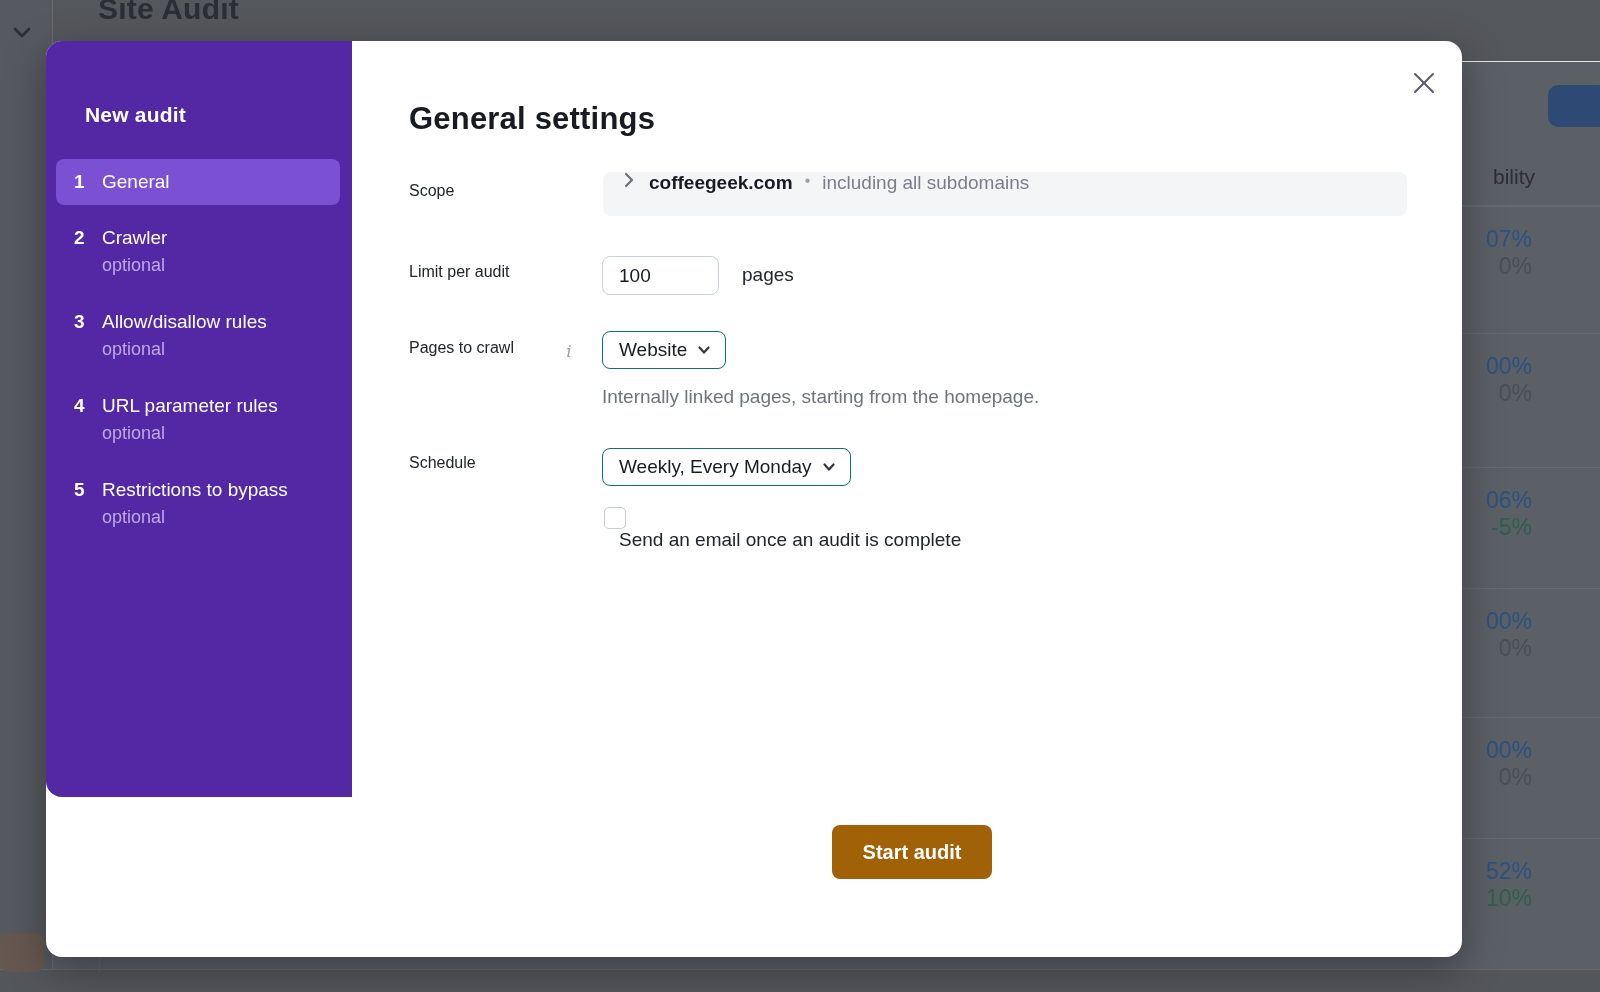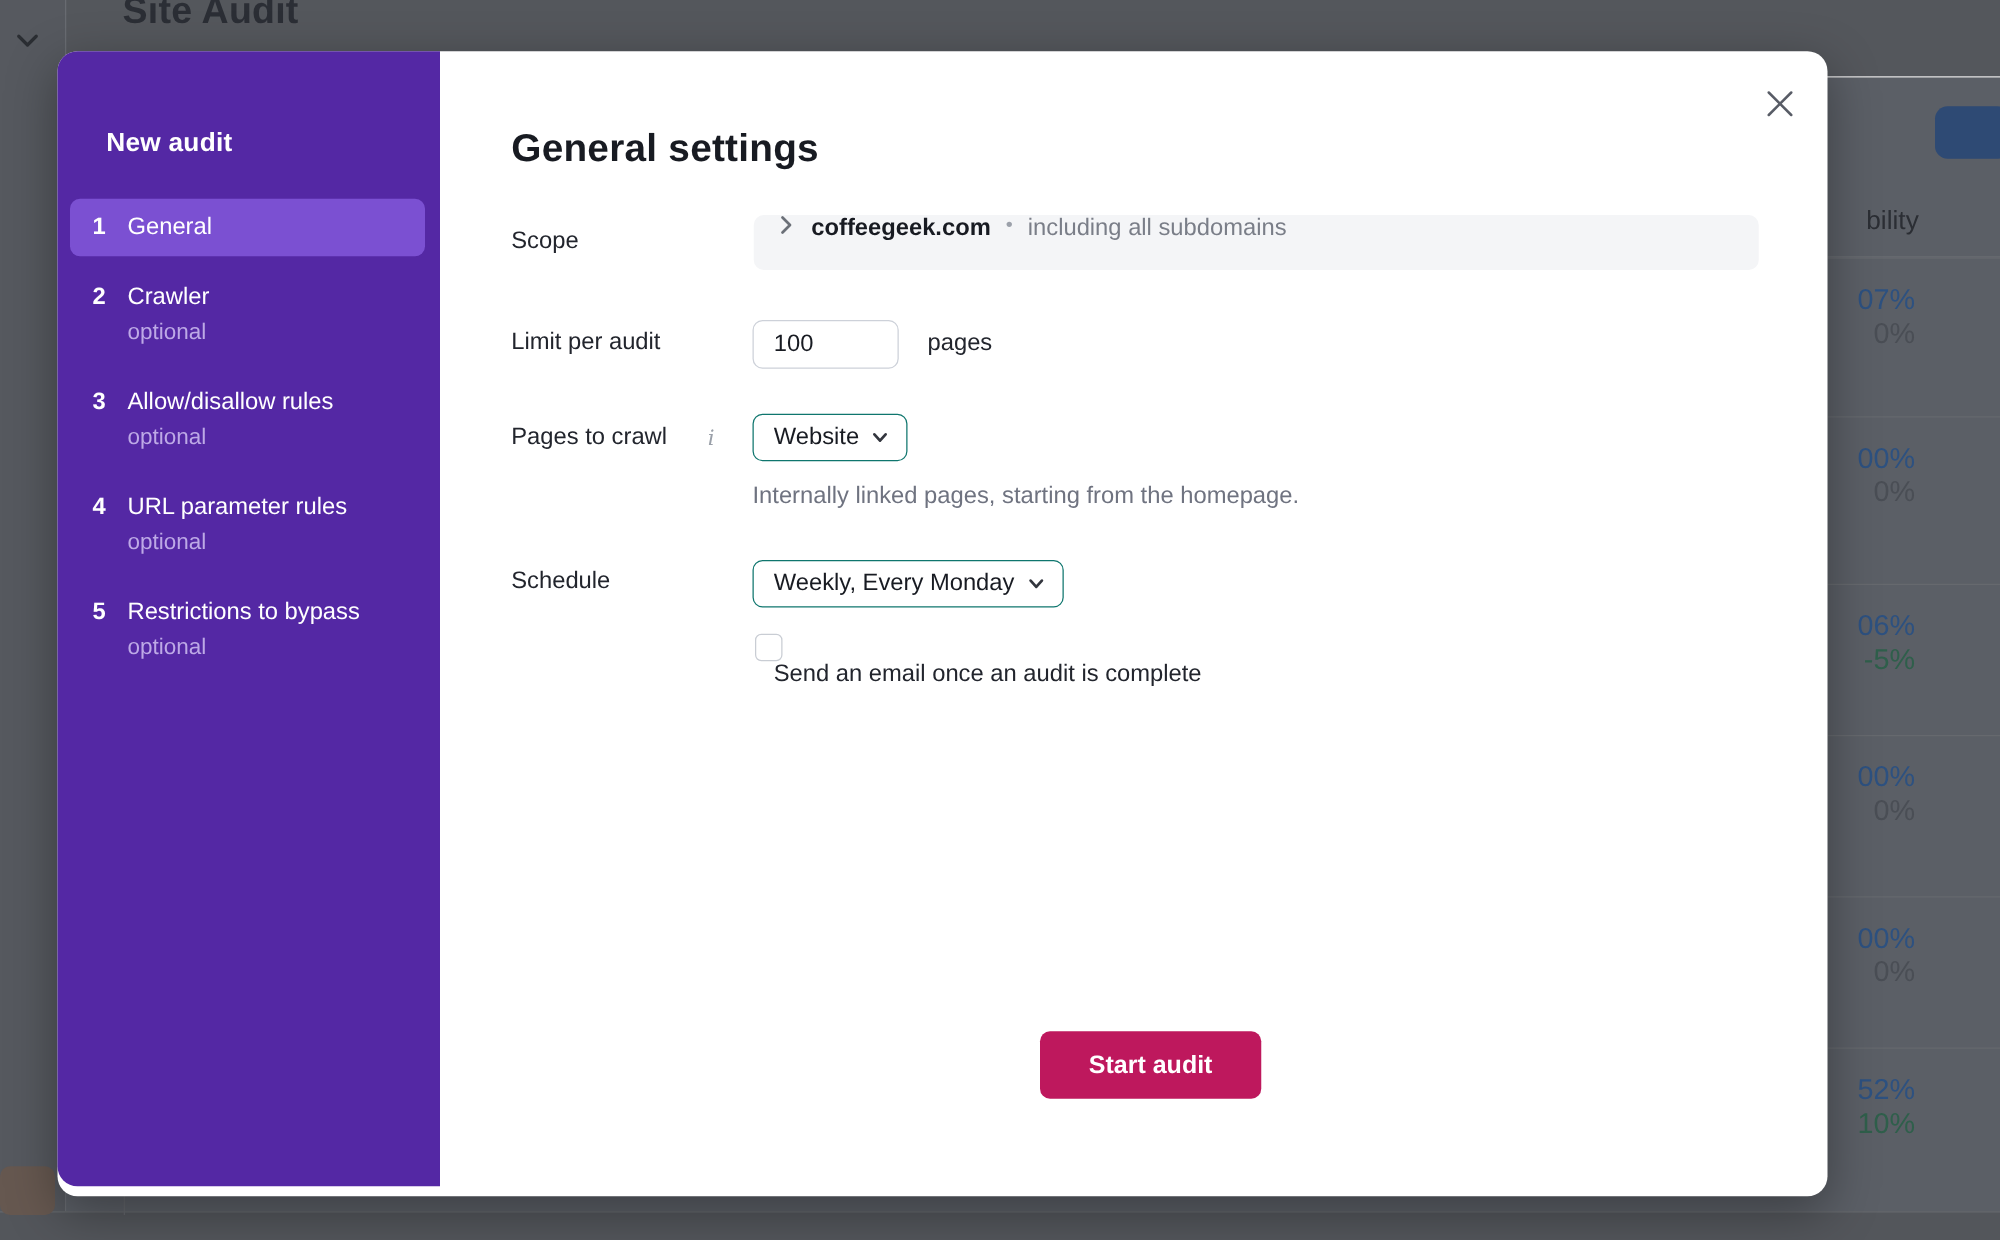--- a/index.html
+++ b/index.html
@@ -52,21 +52,21 @@
     border-radius:8px; background:#665850;
   }
 
   
   .modal {
     position:absolute; left:46px; top:41px; width:1416px; height:916px;
     background:#ffffff; border-radius:16px;
     box-shadow:0 12px 40px rgba(0,0,0,.35);
   }
   .sidebar {
-    position:absolute; left:0; top:0; width:306px; height:908px;
+    position:absolute; left:0; top:0; width:306px; height:756px;
     background:#5428a4; border-radius:16px 0 0 16px;
     color:#fff;
   }
   .sidebar-title {
     position:absolute; left:39px; top:62px;
     font-size:21px; font-weight:bold; letter-spacing:.2px;
   }
   .steps { position:absolute; left:10px; top:118px; width:284px; display:flex; flex-direction:column; }
   .step {
     display:flex; align-items:flex-start;
@@ -82,21 +82,21 @@
   .content { position:absolute; left:306px; top:0; width:1110px; height:916px; }
   .close-btn {
     position:absolute; right:22px; top:26px; width:32px; height:32px;
     cursor:pointer; color:#585c66;
   }
   .modal-title {
     position:absolute; left:57px; top:60px;
     font-size:31px; font-weight:bold; color:#181b22; letter-spacing:.2px;
   }
 
-  .form-label { position:absolute; left:57px; font-size:19px; color:#22252d; }
+  .form-label { position:absolute; left:57px; font-size:16px; color:#22252d; }
   .lbl-scope    { top:141px; }
   .lbl-limit    { top:222px; }
   .lbl-pages    { top:298px; }
   .lbl-schedule { top:413px; }
 
   .scope-box {
     position:absolute; left:251px; top:131px; width:804px; height:44px;
     background:#f4f5f7; border-radius:8px;
     display:flex; align-items:flex-start; padding:0 18px;
     font-size:19px; cursor:pointer;
@@ -138,22 +138,22 @@
     position:absolute; left:252px; top:466px;
     display:flex; align-items:flex-start; cursor:pointer;flex-direction:column;
   }
   .checkbox {
     width:22px; height:22px; border:1px solid #c9cdd4; border-radius:5px;
     background:#fff; flex:0 0 auto;
   }
   .checkbox-label { font-size:19px; color:#22252d; margin-left:15px; }
 
   .start-btn {
-    position:absolute; left:480px; top:784px; width:177px; height:54px;
-    background:#be185d; border:none; border-radius:8px;
+    position:absolute; left:480px; top:784px; width:160px; height:54px;
+    background:#a16207; border:none; border-radius:8px;
     color:#fff; font-size:20px; font-weight:bold;
     font-family:"Liberation Sans", sans-serif; cursor:pointer;
   }
 </style>
 </head>
 <body>
 
 <div class="bg-layer">
   <div class="bg-header">
     <div class="bg-page-title">Site Audit</div>

